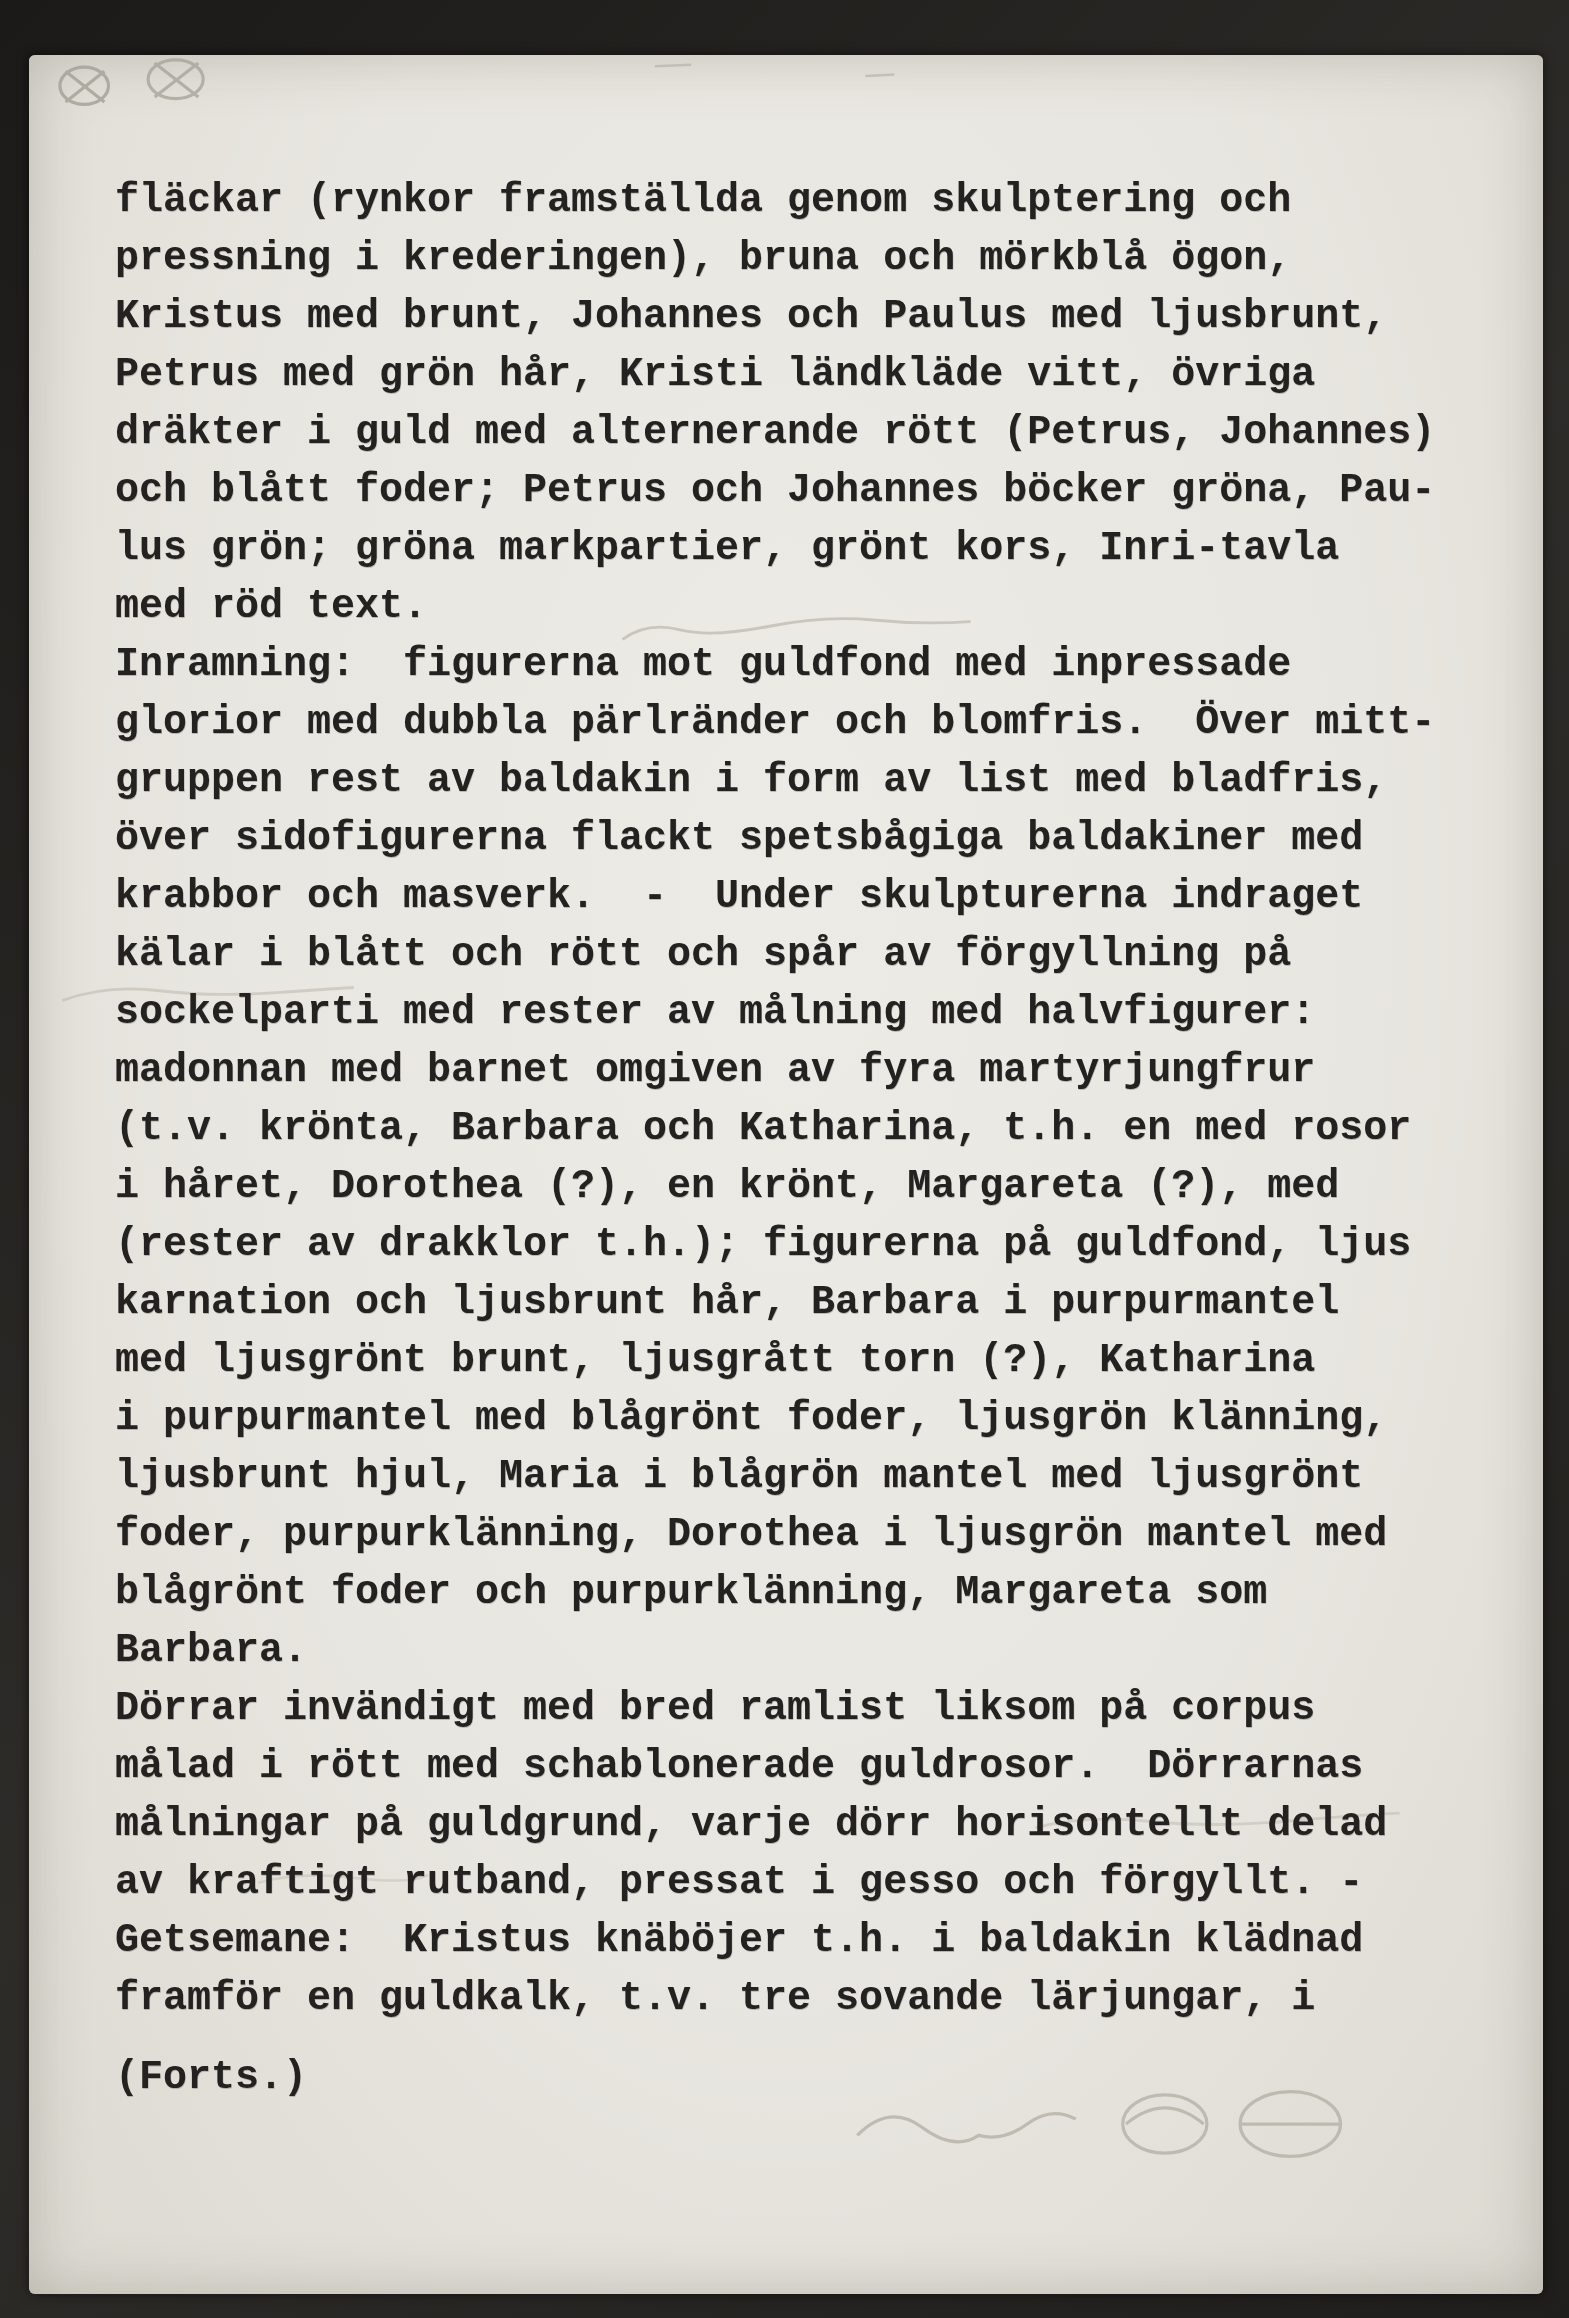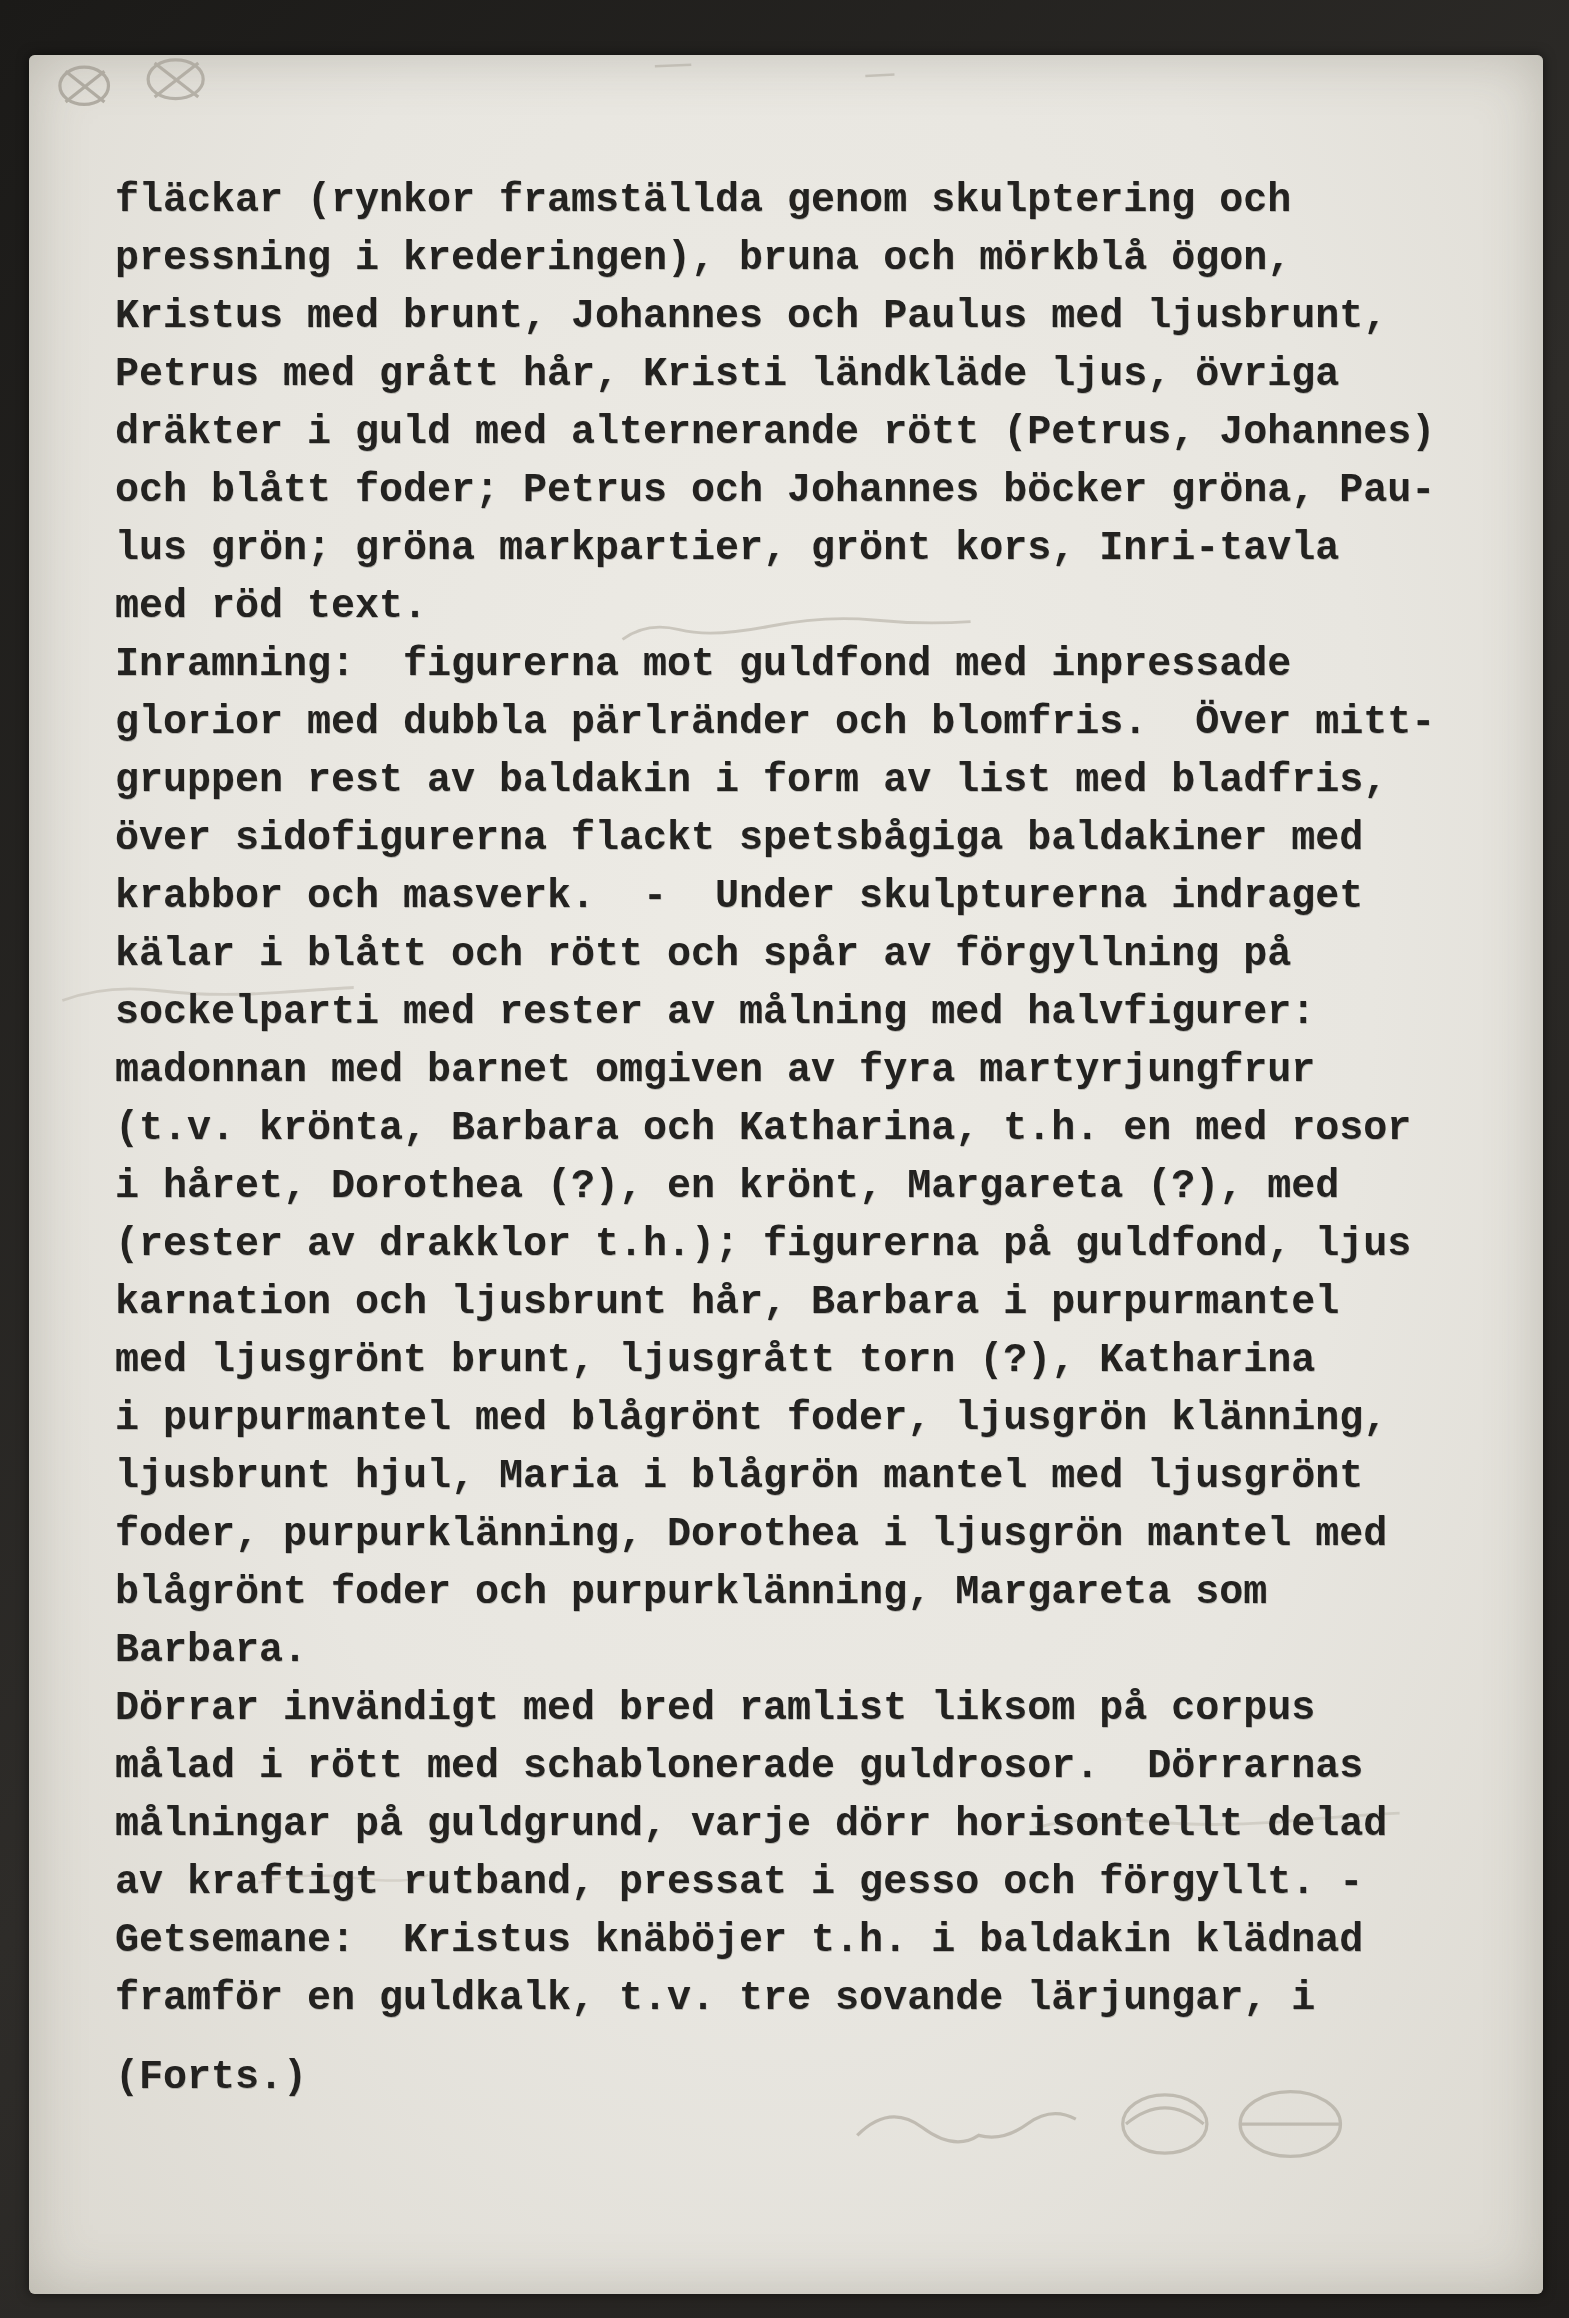--- a/index.html
+++ b/index.html
@@ -85,21 +85,21 @@
         <ellipse cx="1545" cy="2556" rx="62" ry="40"></ellipse>
         <line x1="1483" y1="2556" x2="1607" y2="2556"></line>
       </g>
     </svg>
 
     <div class="text-block">
       <div>
           <div class="line">fläckar (rynkor framställda genom skulptering och</div>
           <div class="line">pressning i krederingen), bruna och mörkblå ögon,</div>
           <div class="line">Kristus med brunt, Johannes och Paulus med ljusbrunt,</div>
-          <div class="line">Petrus med grått hår, Kristi ländkläde ljus, övriga</div>
+          <div class="line">Petrus med grön hår, Kristi ländkläde vitt, övriga</div>
           <div class="line">dräkter i guld med alternerande rött (Petrus, Johannes)</div>
           <div class="line">och blått foder; Petrus och Johannes böcker gröna, Pau-</div>
           <div class="line">lus grön; gröna markpartier, grönt kors, Inri-tavla</div>
           <div class="line">med röd text.</div>
           <div class="line">Inramning:  figurerna mot guldfond med inpressade</div>
           <div class="line">glorior med dubbla pärlränder och blomfris.  Över mitt-</div>
           <div class="line">gruppen rest av baldakin i form av list med bladfris,</div>
           <div class="line">över sidofigurerna flackt spetsbågiga baldakiner med</div>
           <div class="line">krabbor och masverk.  -  Under skulpturerna indraget</div>
           <div class="line">kälar i blått och rött och spår av förgyllning på</div>

